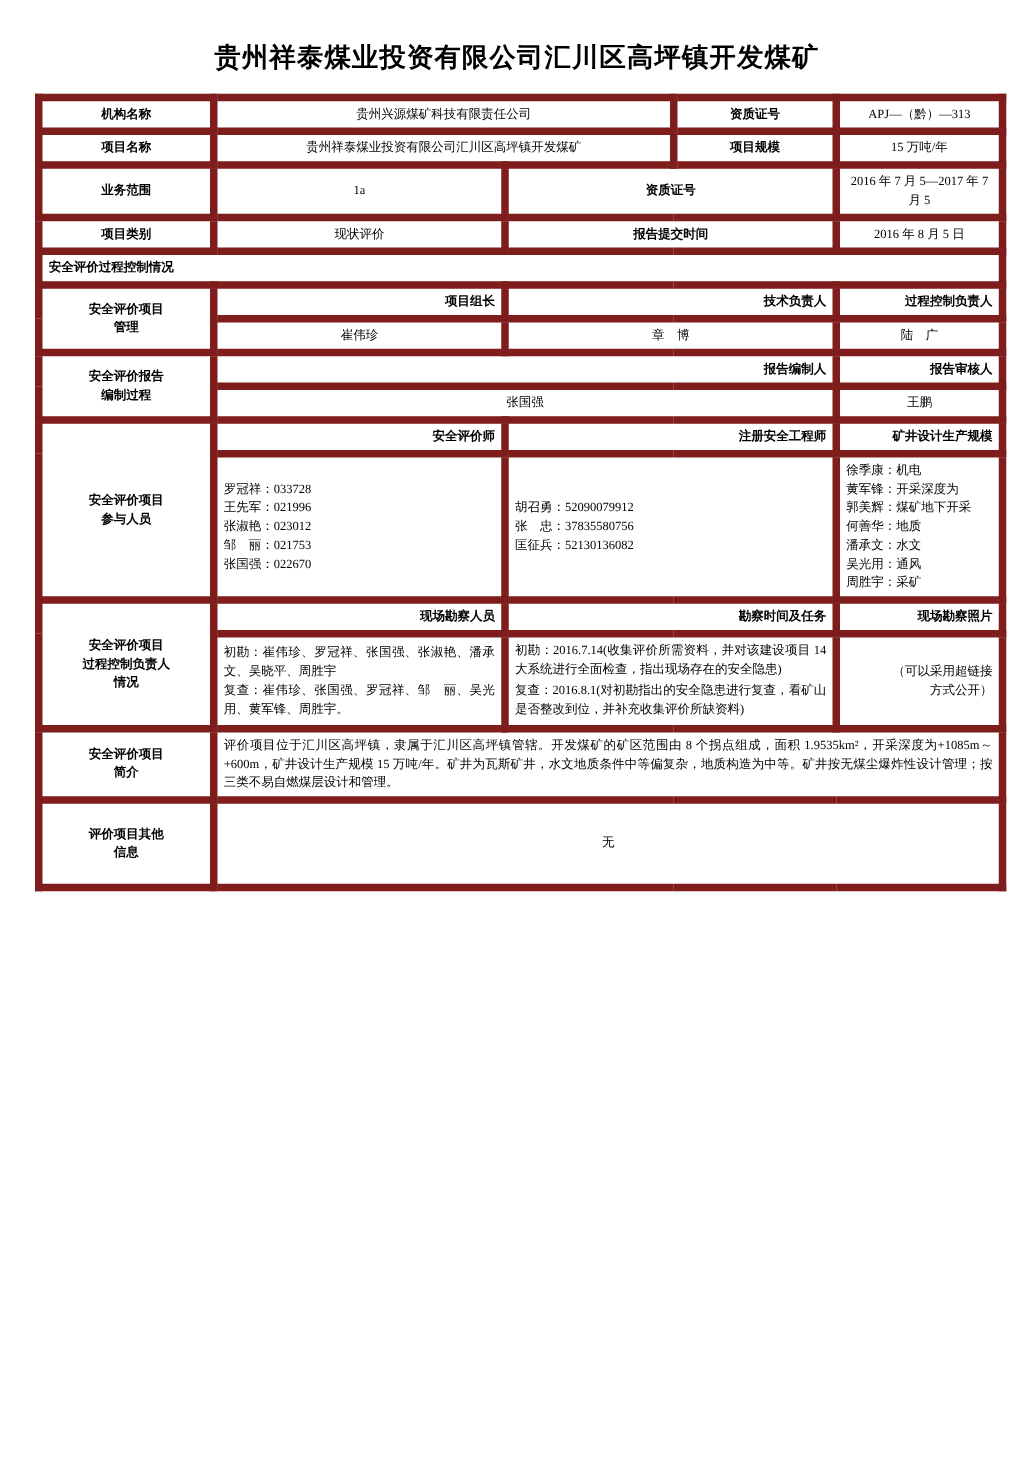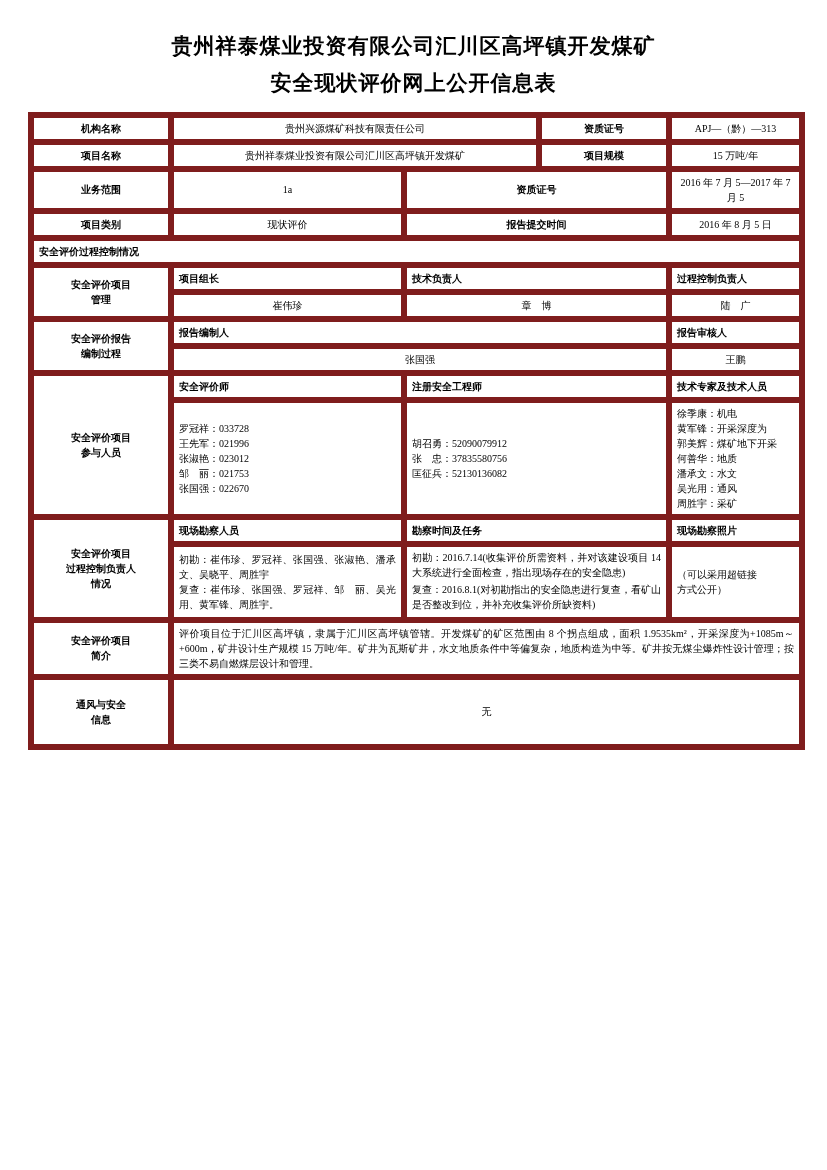--- a/index.html
+++ b/index.html
@@ -61,21 +61,21 @@
     text-align: center;
     font-size: 13.5px;
   }
   .section-head {
     text-align: left;
     font-weight: bold;
     font-size: 16.5px;
     padding: 6px 0;
   }
   .sub-head {
-    text-align: left;
+    text-align: right;
     font-weight: bold;
     font-size: 15px;
     padding: 5px 0;
   }
   .people-col {
     font-size: 13.5px;
     line-height: 1.85;
     padding: 8px 6px 8px 16px;
   }
   .people-col .row-item {
@@ -90,21 +90,21 @@
   .survey-text {
     font-size: 13px;
     line-height: 1.75;
     text-align: justify;
     padding: 7px 8px;
   }
   .survey-text p {
     margin: 0 0 2px 0;
   }
   .photo-note {
-    text-align: left;
+    text-align: right;
     font-size: 13.5px;
     line-height: 1.9;
   }
   .intro {
     font-size: 13.5px;
     line-height: 1.95;
     text-align: justify;
     padding: 10px 12px;
     text-indent: 0;
   }
@@ -113,21 +113,20 @@
   }
   .nowrapcell { white-space: nowrap; }
 </style>
 </head>
 <body>
 
 <div class="page">
 
   <div class="title-block">
     <div class="title-line">贵州祥泰煤业投资有限公司汇川区高坪镇开发煤矿</div>
-    <div class="title-line">安全现状评价网上公开信息表</div>
   </div>
 
   <table class="main">
     <colgroup>
       <col style="width:140px">
       <col style="width:233px">
       <col style="width:135px">
       <col style="width:130px">
       <col style="width:133px">
     </colgroup>
@@ -193,21 +192,21 @@
         <td class="val">王鹏</td>
       </tr>
 
       <tr>
         <td class="lbl-sm" rowspan="2">
           <div>安全评价项目</div>
           <div>参与人员</div>
         </td>
         <td class="sub-head">安全评价师</td>
         <td class="sub-head" colspan="2">注册安全工程师</td>
-        <td class="sub-head">技术专家及技术人员</td>
+        <td class="sub-head">矿井设计生产规模</td>
       </tr>
       <tr>
         <td class="people-col">
           <span class="row-item">罗冠祥：033728</span>
           <span class="row-item">王先军：021996</span>
           <span class="row-item">张淑艳：023012</span>
           <span class="row-item">邹　丽：021753</span>
           <span class="row-item">张国强：022670</span>
         </td>
         <td class="people-col" colspan="2">
@@ -252,21 +251,21 @@
       <tr>
         <td class="lbl-sm">
           <div>安全评价项目</div>
           <div>简介</div>
         </td>
         <td class="intro" colspan="4">评价项目位于汇川区高坪镇，隶属于汇川区高坪镇管辖。开发煤矿的矿区范围由 8 个拐点组成，面积 1.9535km²，开采深度为+1085m～+600m，矿井设计生产规模 15 万吨/年。矿井为瓦斯矿井，水文地质条件中等偏复杂，地质构造为中等。矿井按无煤尘爆炸性设计管理；按三类不易自燃煤层设计和管理。</td>
       </tr>
 
       <tr>
         <td class="lbl-sm blank-tall">
-          <div>通风与安全</div>
+          <div>评价项目其他</div>
           <div>信息</div>
         </td>
         <td class="val blank-tall" colspan="4">无</td>
       </tr>
     </tbody>
   </table>
 
 </div>
 
 </body></html>

